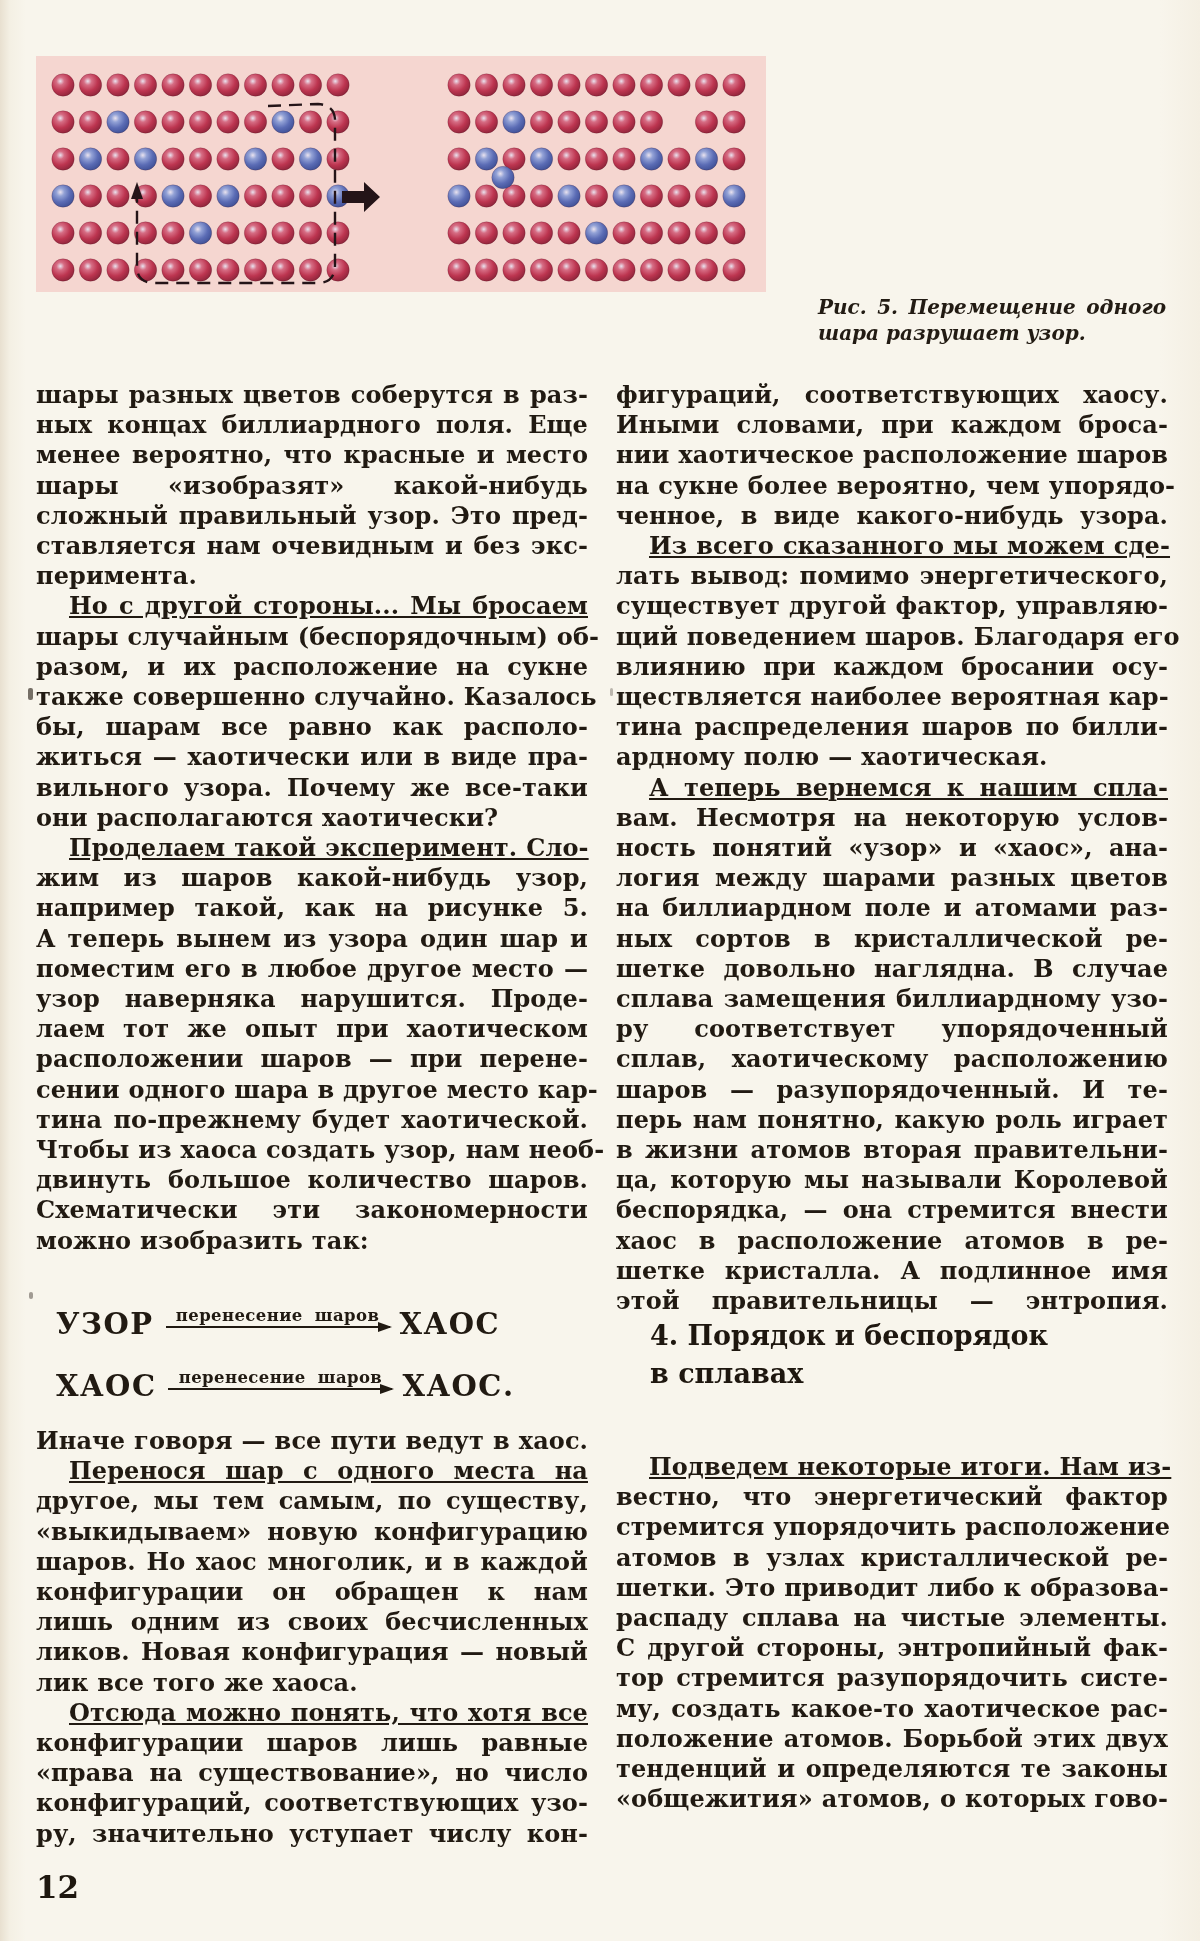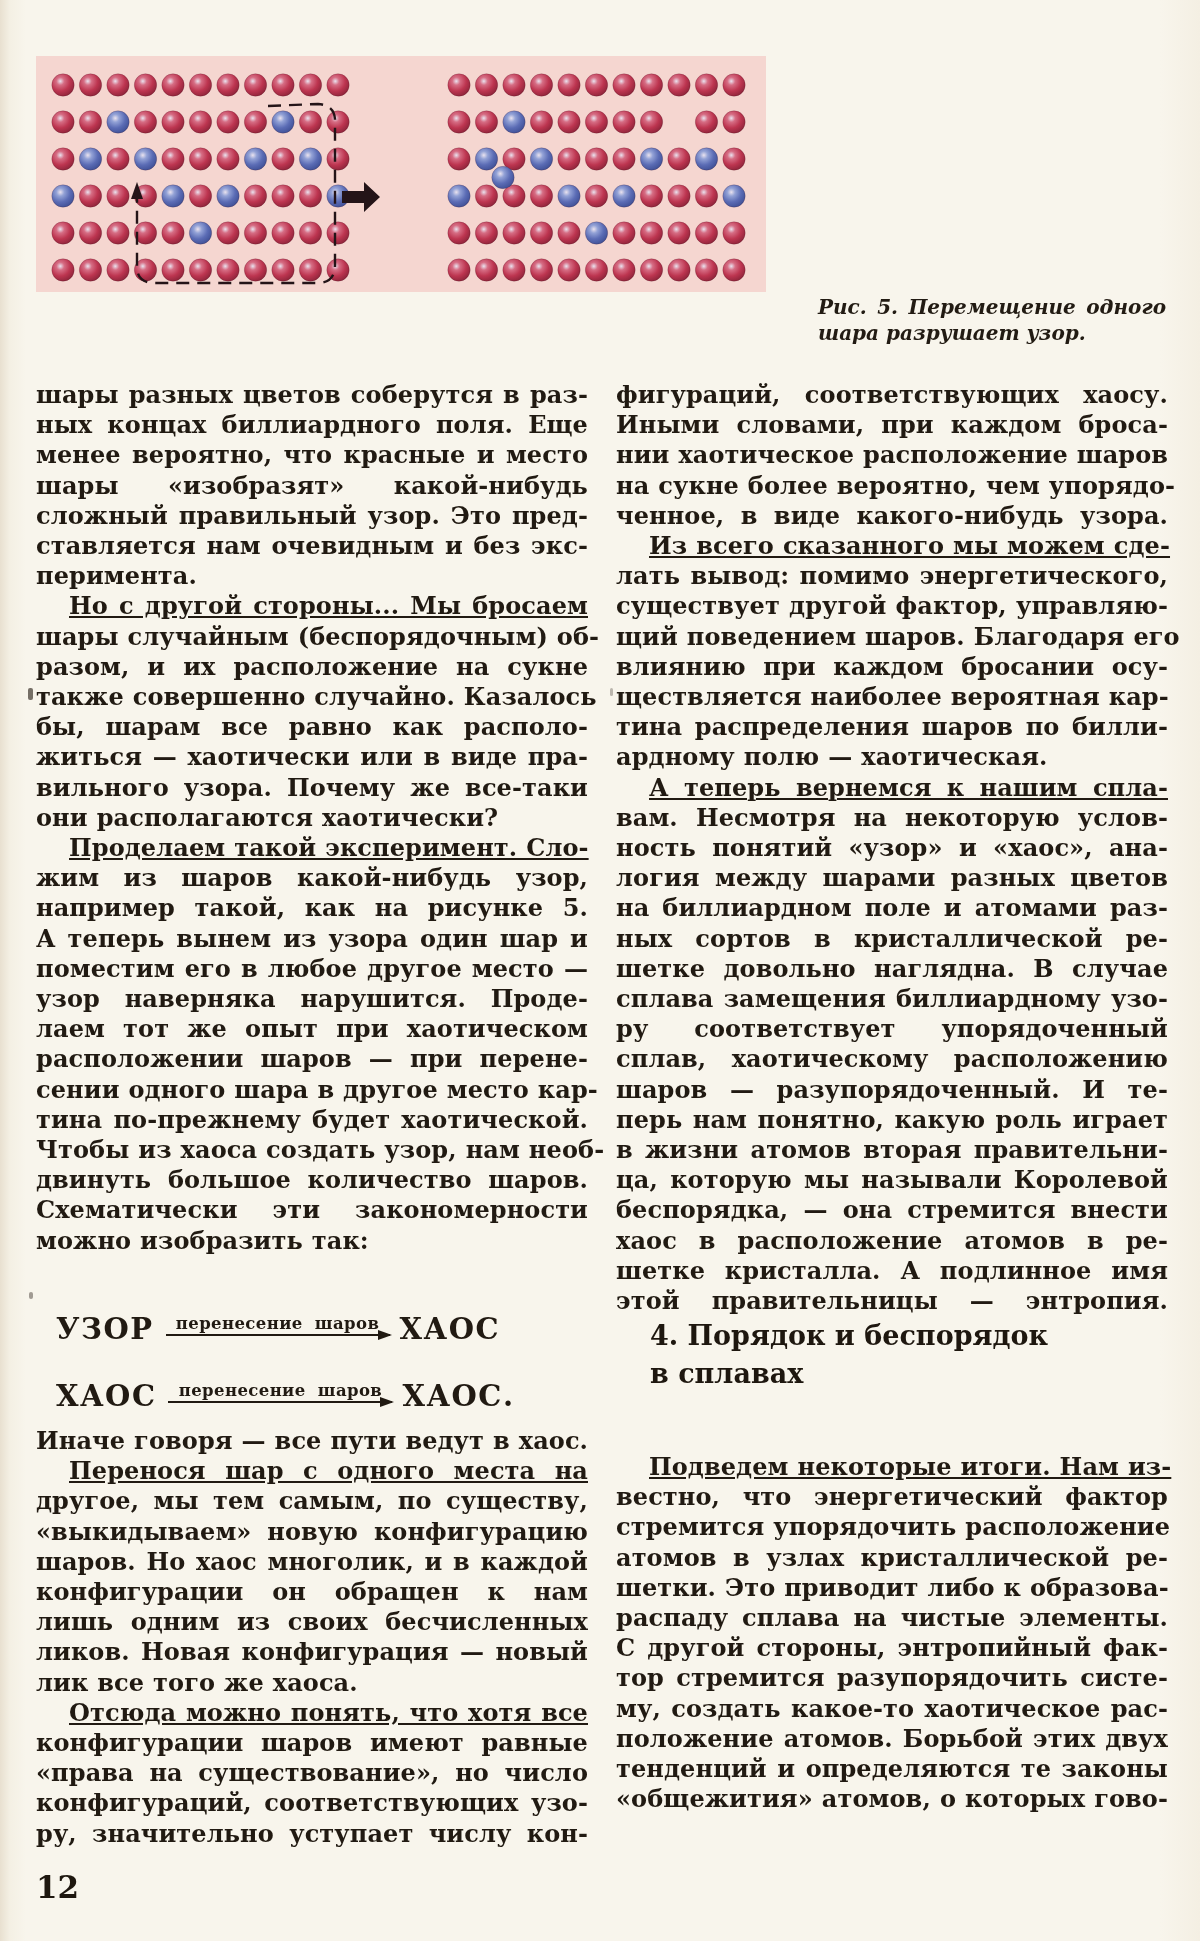--- a/index.html
+++ b/index.html
@@ -22,25 +22,25 @@
   #col-right-top{left:616px;top:380px;}
   #col-right-bottom{left:616px;top:1452px;}
   .line{
     font-size:24px;line-height:30.2px;font-weight:bold;
     letter-spacing:0.1px;word-spacing:0.5px;
     text-align:justify;text-align-last:justify;white-space:nowrap;
   }
   .line.pl{text-align-last:left;}
   .line.ind{text-indent:33px;text-decoration:underline;}
   #formulas{position:absolute;left:36px;top:1306px;width:552px;}
-  .f-row{display:flex;align-items:flex-end;margin-bottom:26px;padding-left:20px;}
+  .f-row{display:flex;margin-bottom:26px;padding-left:20px;}
   .f-word{font-size:29px;line-height:36px;font-weight:bold;letter-spacing:1.5px;}
   .f-arrow{width:224px;margin:0 10px 11px 12px;}
   .f-label{font-size:16.5px;line-height:19px;font-weight:bold;text-align:center;
-    letter-spacing:0.4px;word-spacing:6px;white-space:nowrap;margin-top:8px;}
+    letter-spacing:0.4px;word-spacing:6px;white-space:nowrap;}
   .f-line{height:0;border-top:2.3px solid #211a12;position:relative;margin-top:1px;}
   .f-line::after{content:"";position:absolute;right:-2px;top:-6.5px;width:0;height:0;
     border-top:5.4px solid transparent;border-bottom:5.4px solid transparent;
     border-left:14px solid #211a12;}
   .heading{position:absolute;left:650px;top:1317px;width:460px;
     font-size:27px;line-height:38px;font-weight:bold;color:#1e170f;}
   .page-number{position:absolute;left:36px;top:1869px;
     font-size:31px;font-weight:bold;color:#1e170f;}
   .speck{position:absolute;background:#4a423a;border-radius:2px;opacity:.75;}
   #speck1{left:28px;top:688px;width:5px;height:12px;}
@@ -271,21 +271,21 @@
       <div class="line">Иначе говоря — все пути ведут в хаос.</div>
       <div class="line ind">Перенося шар с одного места на</div>
       <div class="line">другое, мы тем самым, по существу,</div>
       <div class="line">«выкидываем» новую конфигурацию</div>
       <div class="line">шаров. Но хаос многолик, и в каждой</div>
       <div class="line">конфигурации он обращен к нам</div>
       <div class="line">лишь одним из своих бесчисленных</div>
       <div class="line">ликов. Новая конфигурация — новый</div>
       <div class="line pl">лик все того же хаоса.</div>
       <div class="line ind">Отсюда можно понять, что хотя все</div>
-      <div class="line">конфигурации шаров имеют равные</div>
+      <div class="line">конфигурации шаров лишь равные</div>
       <div class="line">«права на существование», но число</div>
       <div class="line">конфигураций, соответствующих узо-</div>
       <div class="line">ру, значительно уступает числу кон-</div>
     </div>
 
   <div class="col" id="col-right-top">
       <div class="line">фигураций, соответствующих хаосу.</div>
       <div class="line">Иными словами, при каждом броса-</div>
       <div class="line">нии хаотическое расположение шаров</div>
       <div class="line">на сукне более вероятно, чем упорядо-</div>

